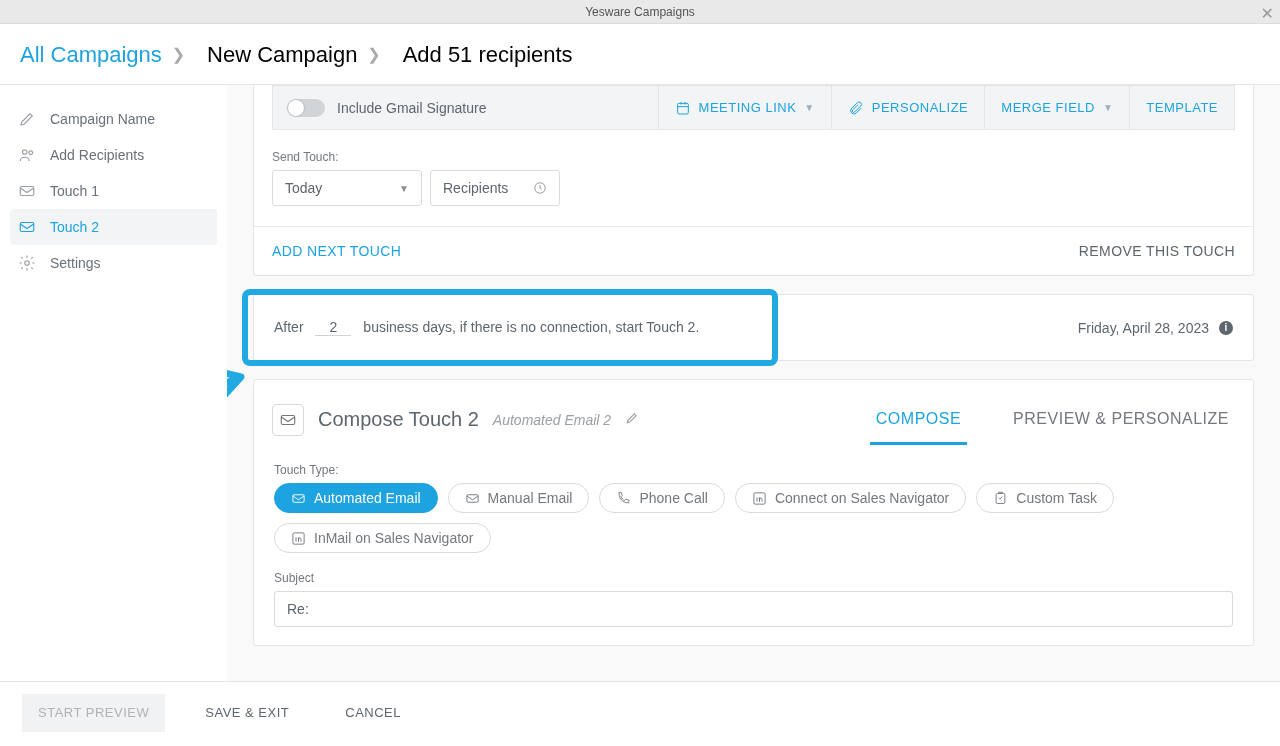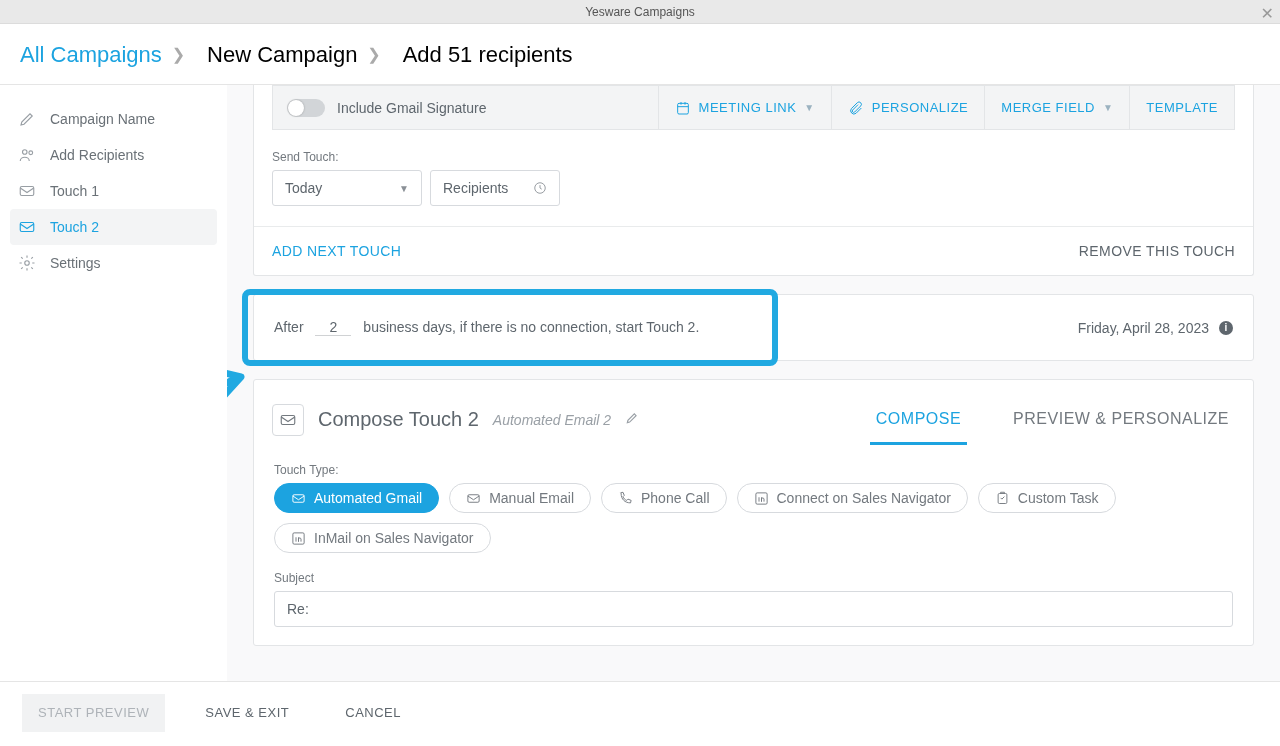--- a/index.html
+++ b/index.html
@@ -212,21 +212,21 @@
           </div>
         </div>
         <div class="compose-body">
           <div class="section-label">Touch Type:</div>
           <div class="pill-row">
             <div class="pill active">
               <svg viewBox="0 0 24 24">
                   <rect x="3" y="6" width="18" height="12" rx="2"></rect>
                   <path d="M3 8l9 6 9-6"></path>
                 </svg>
-              <span>Automated Gmail</span>
+              <span>Automated Email</span>
             </div>
             <div class="pill">
               <svg viewBox="0 0 24 24">
                   <rect x="3" y="6" width="18" height="12" rx="2"></rect>
                   <path d="M3 8l9 6 9-6"></path>
                 </svg>
               <span>Manual Email</span>
             </div>
             <div class="pill">
               <svg viewBox="0 0 24 24">

